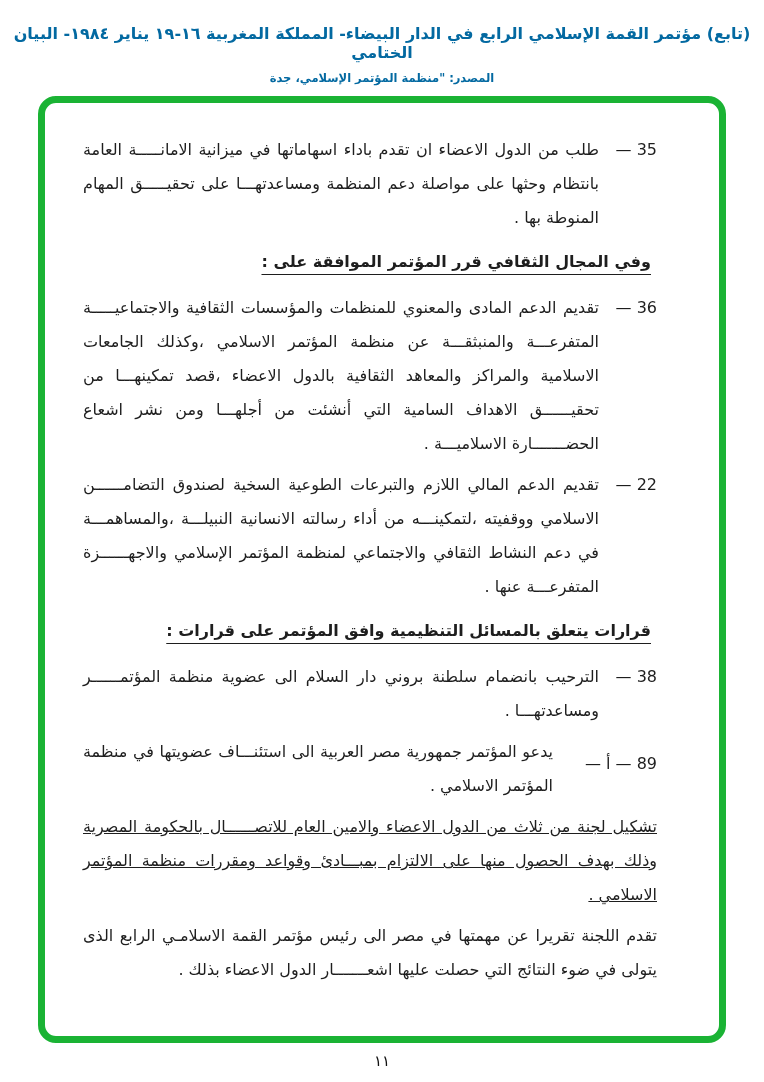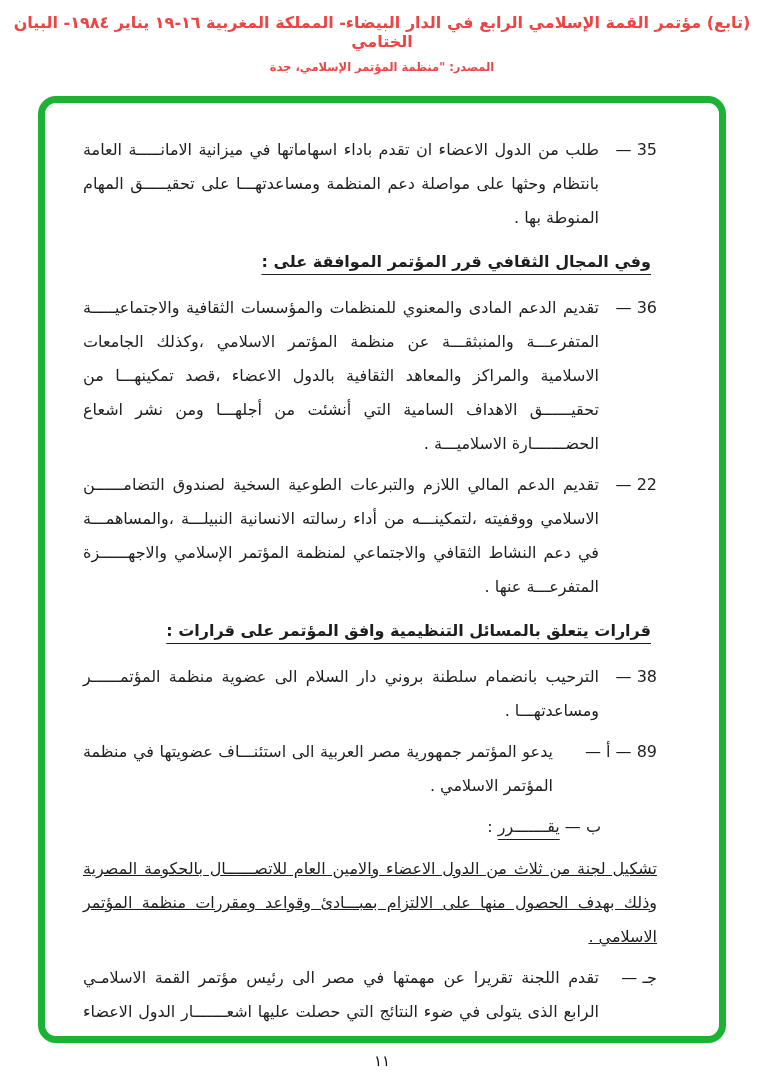--- a/index.html
+++ b/index.html
@@ -12,25 +12,25 @@
     overflow: hidden;
   }
   .page {
     position: relative;
     width: 764px;
     height: 1082px;
     background: #ffffff;
   }
   .hdr {
     position: absolute;
-    top: 13px;
+    top: 24px;
     left: 0;
     right: 0;
     text-align: center;
-    color: #ef4444;
+    color: #0369a1;
     direction: rtl;
   }
   .hdr-line1 {
     font-size: 16px;
     font-weight: bold;
     letter-spacing: 0;
   }
   .hdr-line2 {
     font-size: 11.5px;
     font-weight: bold;
@@ -61,20 +61,21 @@
     display: flex;
     text-align: justify;
     margin-bottom: 7px;
   }
   .marker {
     flex: 0 0 58px;
     white-space: nowrap;
   }
   .marker.wide {
     flex: 0 0 104px;
+    margin-top: 12px;
   }
   .body {
     flex: 1 1 auto;
   }
   .heading {
     font-size: 16px;
     font-weight: bold;
     text-align: right;
     margin: 10px 6px 12px 0;
     text-decoration: underline;
@@ -138,29 +139,24 @@
       <div class="item">
         <span class="marker">38 —</span>
         <span class="body">الترحيب بانضمام سلطنة بروني  دار السلام الى عضوية منظمة المؤتمــــــر ومساعدتهـــا .</span>
       </div>
 
       <div class="item">
         <span class="marker wide">89 — أ —</span>
         <span class="body">يدعو المؤتمر جمهورية مصر العربية الى استئنـــاف عضويتها في منظمة المؤتمر الاسلامي .</span>
       </div>
 
-      <div class="b-line">
-        <span>ب —</span>
-        <span class="decision">يقـــــــرر</span><span> :</span>
-      </div>
 
       <div class="plain">تشكيل  لجنة من ثلاث  من الدول الاعضاء والامين العام للاتصــــــال بالحكومة المصرية وذلك  بهدف الحصول  منها على الالتزام بمبـــادئ وقواعد  ومقررات منظمة المؤتمر الاسلامي .</div>
 
       <div class="item">
-        <span class="marker">جـ —</span>
         <span class="body">تقدم اللجنة تقريرا عن مهمتها في  مصر الى رئيس مؤتمر القمة الاسلامـي الرابع الذى  يتولى  في  ضوء النتائج  التي  حصلت عليها اشعـــــــار الدول الاعضاء بذلك .</span>
       </div>
 
     </div>
   </div>
 
   <div class="page-num">١١</div>
 
 </div>
 

